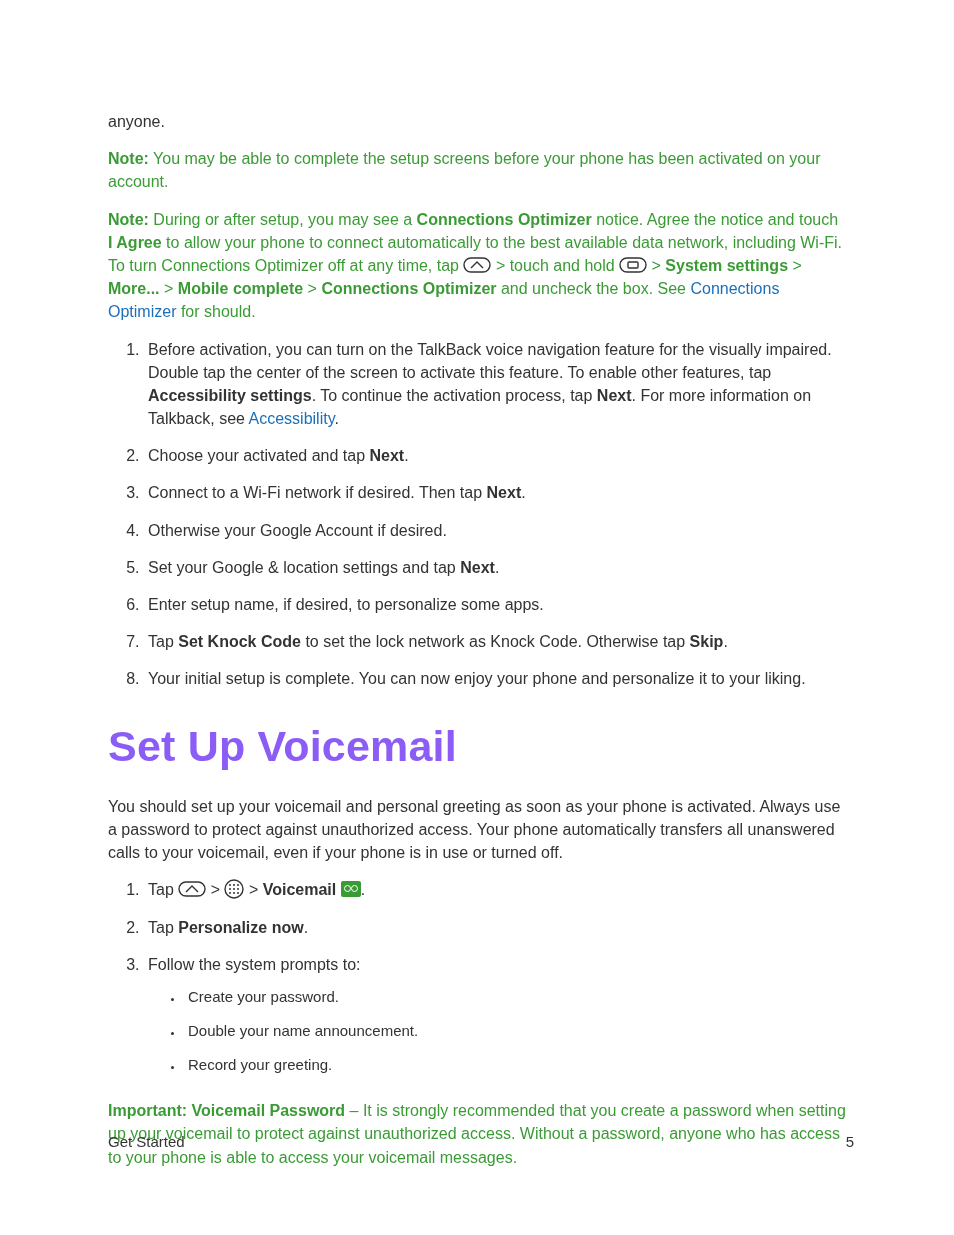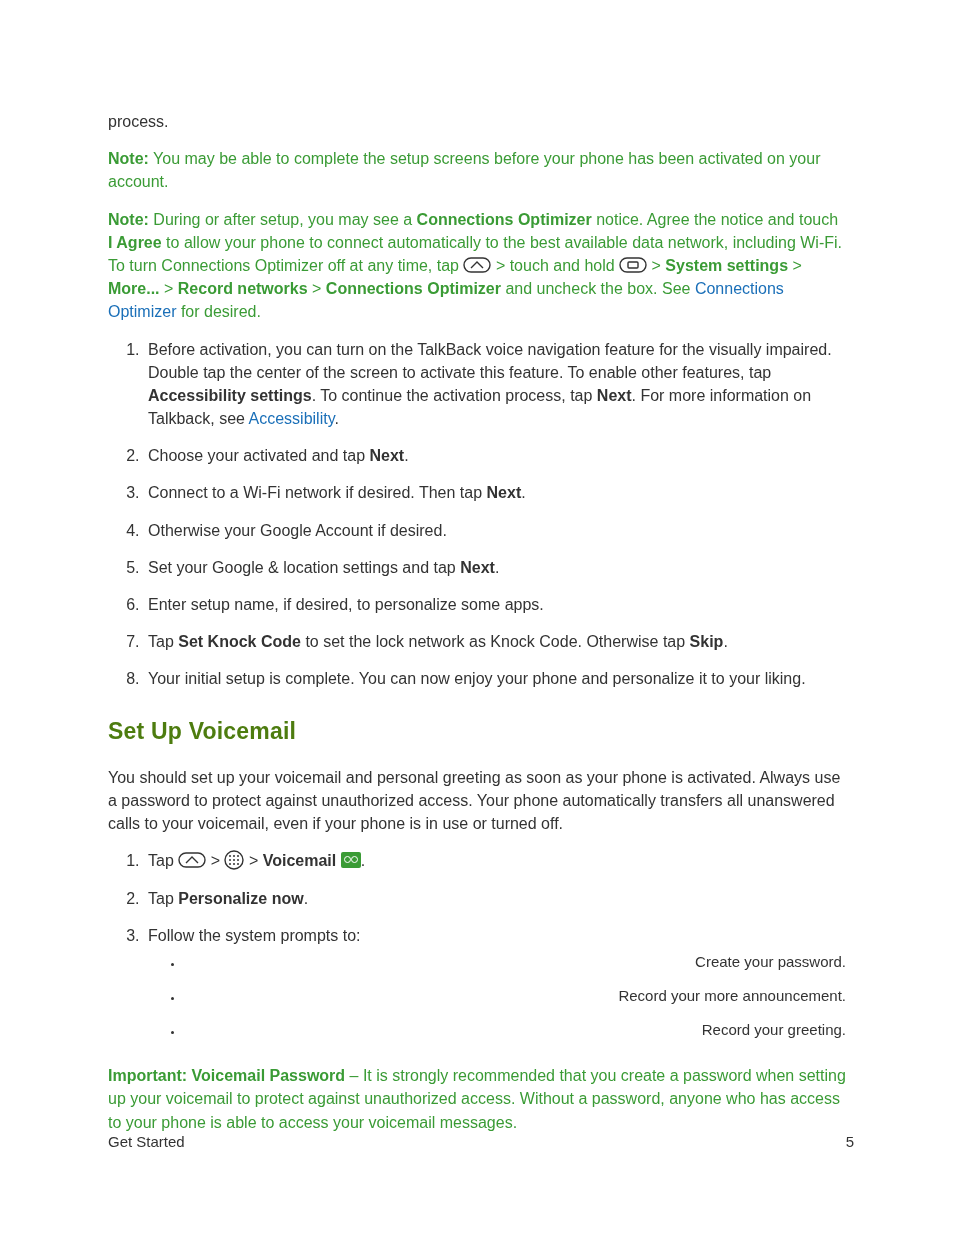--- a/index.html
+++ b/index.html
@@ -13,28 +13,28 @@
       min-height: 1235px;
       padding: 110px 108px 40px 108px;
       position: relative;
     }
     .green { color: #3a9b35; }
     .link { color: #1a6fb8; }
     p { margin-bottom: 14px; }
     .note-block { margin-bottom: 14px; }
     ol { list-style: decimal; padding-left: 36px; margin: 14px 0 24px 0; }
     ol > li { margin-bottom: 14px; padding-left: 4px; }
-    ul { list-style: disc; padding-left: 36px; margin-top: 4px; text-align: right; }
+    ul { list-style: disc; padding-left: 36px; margin-top: 10px; }
     ul > li { margin-bottom: 12px; padding-left: 4px; font-size: 15px; }
     ul > li::marker { font-size: 11px; }
     h2 {
       font-family: Arial, Helvetica, sans-serif;
       font-weight: 900;
-      font-size: 23px;
-      color: #4d7c0f;
+      font-size: 43px;
+      color: #8b5cf6;
       margin: 22px 0 18px 0;
       letter-spacing: 0.2px;
     }
     .icon-svg {
       display: inline-block;
       vertical-align: middle;
       position: relative;
       top: -2px;
     }
     .vm-icon {
@@ -96,33 +96,33 @@
       <circle cx="6" cy="10" r="1" fill="#333"></circle>
         <circle cx="10" cy="10" r="1" fill="#333"></circle>
         <circle cx="14" cy="10" r="1" fill="#333"></circle>
       <circle cx="6" cy="14" r="1" fill="#333"></circle>
         <circle cx="10" cy="14" r="1" fill="#333"></circle>
         <circle cx="14" cy="14" r="1" fill="#333"></circle>
     </g>
   </defs>
 </svg>
 
-<p>process.</p>
+<p>anyone.</p>
 
 <p class="note-block green">
   <strong>Note:</strong><span> You may be able to complete the setup screens before your phone has been activated on your account.</span>
 </p>
 
 <p class="note-block green">
   <strong>Note:</strong><span> During or after setup, you may see a </span><strong>Connections Optimizer</strong><span> notice. Agree the notice and touch</span><br>
   <strong>I Agree</strong><span> to allow your phone to connect automatically to the best available data network, including Wi-Fi. To turn Connections Optimizer off at any time, tap </span><svg class="icon-svg" width="28" height="16">
       <use href="#home-key"></use>
     </svg><span> &gt; touch and hold </span><svg class="icon-svg" width="28" height="16">
       <use href="#recent-key"></use>
-    </svg><span> &gt; </span><strong>System settings</strong><span> &gt; </span><strong>More...</strong><span> &gt; </span><strong>Record networks</strong><span> &gt; </span><strong>Connections Optimizer</strong><span> and uncheck the box. See </span><span class="link">Connections Optimizer</span><span> for desired.</span>
+    </svg><span> &gt; </span><strong>System settings</strong><span> &gt; </span><strong>More...</strong><span> &gt; </span><strong>Mobile complete</strong><span> &gt; </span><strong>Connections Optimizer</strong><span> and uncheck the box. See </span><span class="link">Connections Optimizer</span><span> for should.</span>
 </p>
 
 <ol>
   <li>
     <span>Before activation, you can turn on the TalkBack voice navigation feature for the visually impaired. Double tap the center of the screen to activate this feature. To enable other features, tap </span><strong>Accessibility settings</strong><span>. To continue the activation process, tap </span><strong>Next</strong><span>. For more information on Talkback, see </span><span class="link">Accessibility</span><span>.</span>
   </li>
   <li><span>Choose your activated and tap </span><strong>Next</strong><span>.</span></li>
   <li><span>Connect to a Wi-Fi network if desired. Then tap </span><strong>Next</strong><span>.</span></li>
   <li><span>Otherwise your Google Account if desired.</span></li>
   <li><span>Set your Google &amp; location settings and tap </span><strong>Next</strong><span>.</span></li>
@@ -141,21 +141,21 @@
         <use href="#home-key"></use>
       </svg><span> &gt; </span><svg class="icon-svg" width="20" height="20">
         <use href="#apps-key"></use>
       </svg><span> &gt; </span><strong>Voicemail</strong> <span class="vm-icon"></span><span>.</span>
   </li>
   <li><span>Tap </span><strong>Personalize now</strong><span>.</span></li>
   <li>
     <span>Follow the system prompts to:</span>
     <ul>
       <li>Create your password.</li>
-      <li>Record your more announcement.</li>
+      <li>Double your name announcement.</li>
       <li>Record your greeting.</li>
     </ul>
   </li>
 </ol>
 
 <p class="green">
   <strong>Important:</strong><strong> Voicemail Password</strong><span> – It is strongly recommended that you create a password when setting up your voicemail to protect against unauthorized access. Without a password, anyone who has access to your phone is able to access your voicemail messages.</span>
 </p>
 
 <div class="footer">

